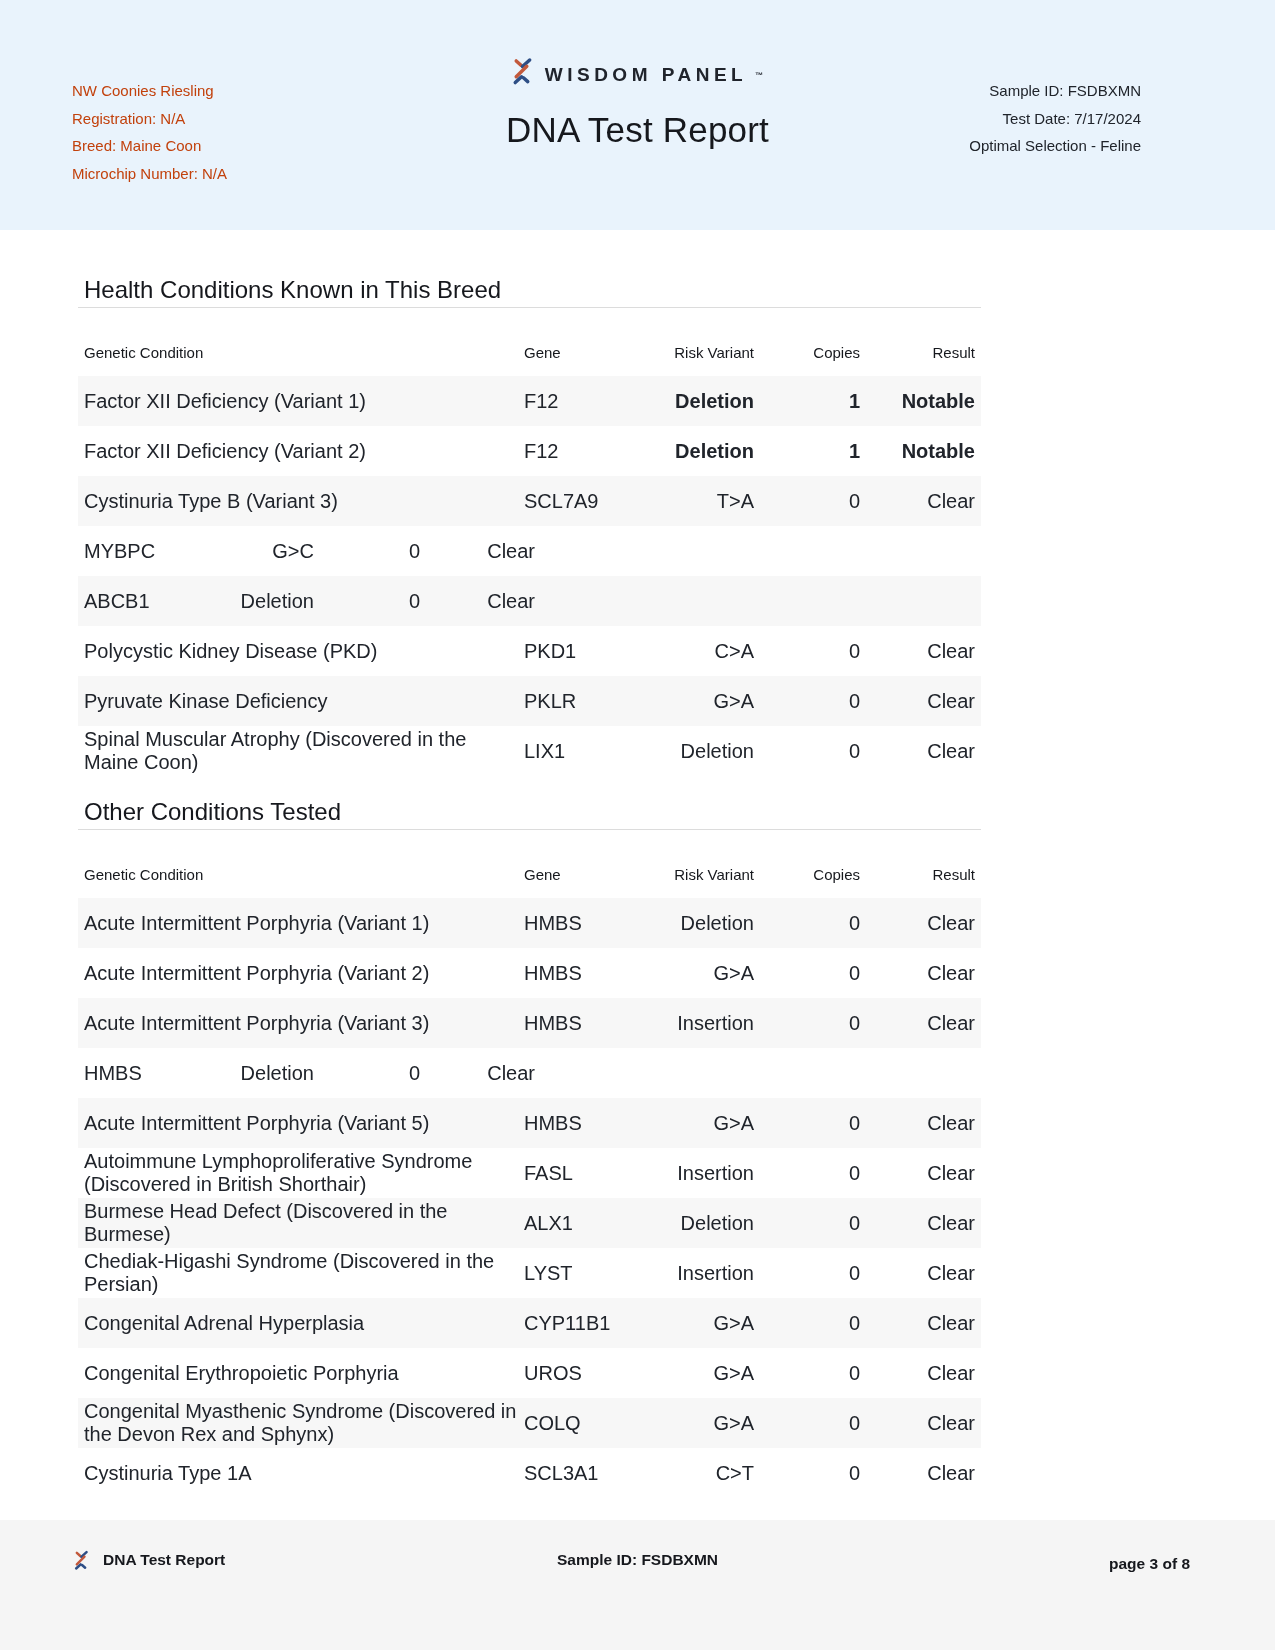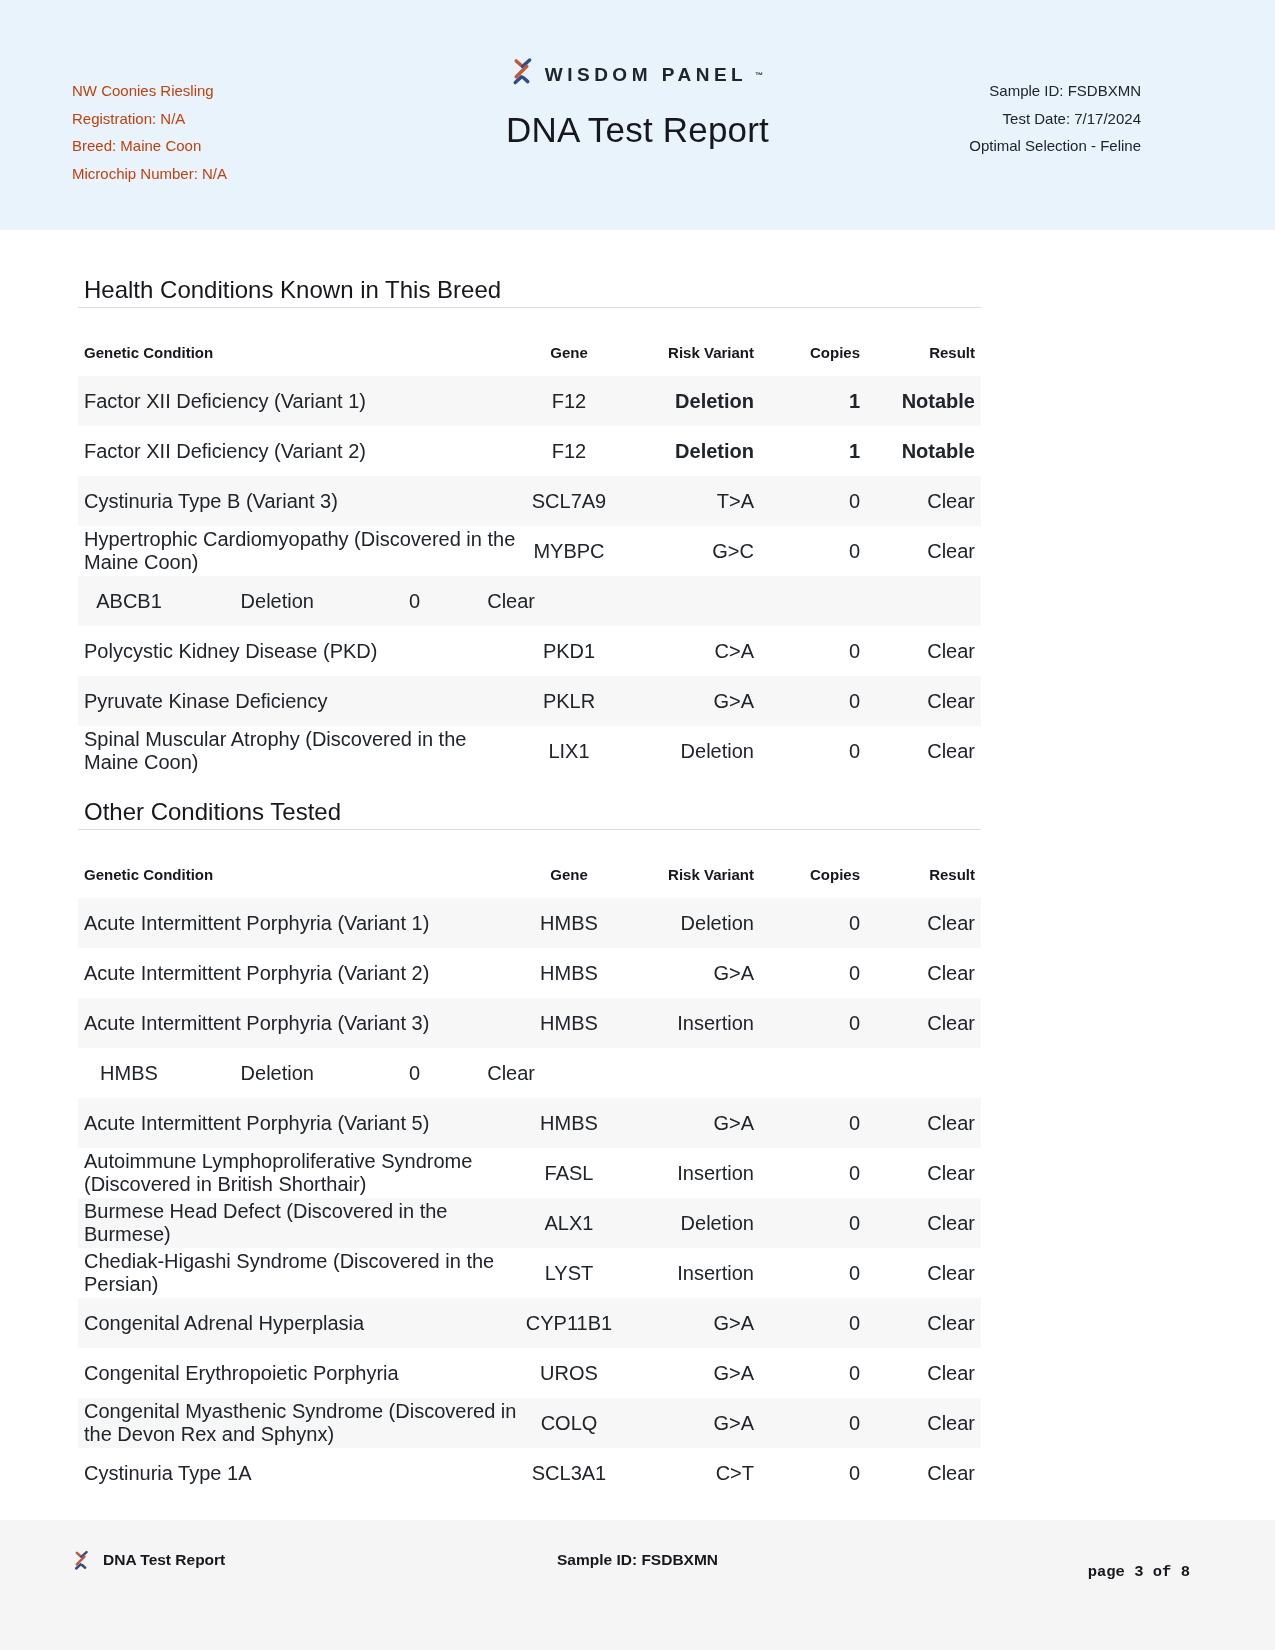--- a/index.html
+++ b/index.html
@@ -18,41 +18,41 @@
   .report-title { margin-top: 24px; font-size: 35px; font-weight: 400; color: #16181d; letter-spacing: 0.2px; }
 
   
   main { position: absolute; top: 230px; left: 12px; width: 1035px; }
   .section-heading { margin: 0 66px; padding: 0 6px 3px; border-bottom: 1px solid #dcdcdc;
     font-size: 24px; font-weight: 400; line-height: 28px; color: #16181d; }
   .section:first-child .section-heading { margin-top: 46px; }
   .section + .section .section-heading { margin-top: 22px; }
 
   .t-header { margin: 29px 66px 9px; padding: 0 6px; height: 30px; display: flex; align-items: center;
-    font-size: 15px; font-weight: 700; color: #16181d; }
+    font-size: 15px; font-weight: 400; color: #16181d; }
   .tbody { margin: 0 66px; }
   .row { height: 50px; display: flex; align-items: center; padding: 0 6px; font-size: 20px; color: #20242b; }
   .row:nth-child(odd) { background: #f7f7f7; }
 
   .cell-condition { flex: 1; text-align: left; }
-  .cell-gene { width: 90px; text-align: center; }
+  .cell-gene { width: 90px; text-align: left; }
   .cell-variant { width: 140px; text-align: right; }
   .cell-copies { width: 106px; text-align: right; }
   .cell-result { width: 115px; text-align: right; }
   .row.notable .cell-variant, .row.notable .cell-copies, .row.notable .cell-result { font-weight: 700; }
 
   
   .footer { position: absolute; top: 1520px; left: 0; width: 1275px; height: 130px; background: #f5f5f5; }
   .footer-row { position: relative; height: 28px; margin-top: 26px; }
   .f-left { position: absolute; left: 72px; top: 0; height: 28px; display: flex; align-items: center; gap: 13px;
     font-size: 15.5px; font-weight: 700; color: #16181d; }
   .f-center { position: absolute; left: 0; width: 100%; top: 0; height: 28px; line-height: 28px; text-align: center;
     font-size: 15.5px; font-weight: 700; color: #16181d; }
-  .f-right { position: absolute; right: 85px; top: 12px; height: 28px; line-height: 28px;
-    font-size: 15.5px; font-weight: 700; color: #16181d; font-family: Liberation Mono, monospace; }
+  .f-right { position: absolute; right: 85px; top: 4px; height: 28px; line-height: 28px;
+    font-size: 15.5px; font-weight: 700; color: #16181d; }
 
   .logo-svg { display: block; }
 </style>
 </head>
 <body>
 
 <div class="page">
 
   <header class="band">
     <div class="pet-info">
@@ -115,21 +115,20 @@
 
   <div class="row">
     <div class="cell cell-condition">Cystinuria Type B (Variant 3)</div>
     <div class="cell cell-gene">SCL7A9</div>
     <div class="cell cell-variant">T&gt;A</div>
     <div class="cell cell-copies">0</div>
     <div class="cell cell-result">Clear</div>
   </div>
 
   <div class="row">
-    <div class="cell cell-condition">Hypertrophic Cardiomyopathy (Discovered in the Maine Coon)</div>
     <div class="cell cell-gene">MYBPC</div>
     <div class="cell cell-variant">G&gt;C</div>
     <div class="cell cell-copies">0</div>
     <div class="cell cell-result">Clear</div>
   </div>
 
   <div class="row">
     <div class="cell cell-gene">ABCB1</div>
     <div class="cell cell-variant">Deletion</div>
     <div class="cell cell-copies">0</div>

